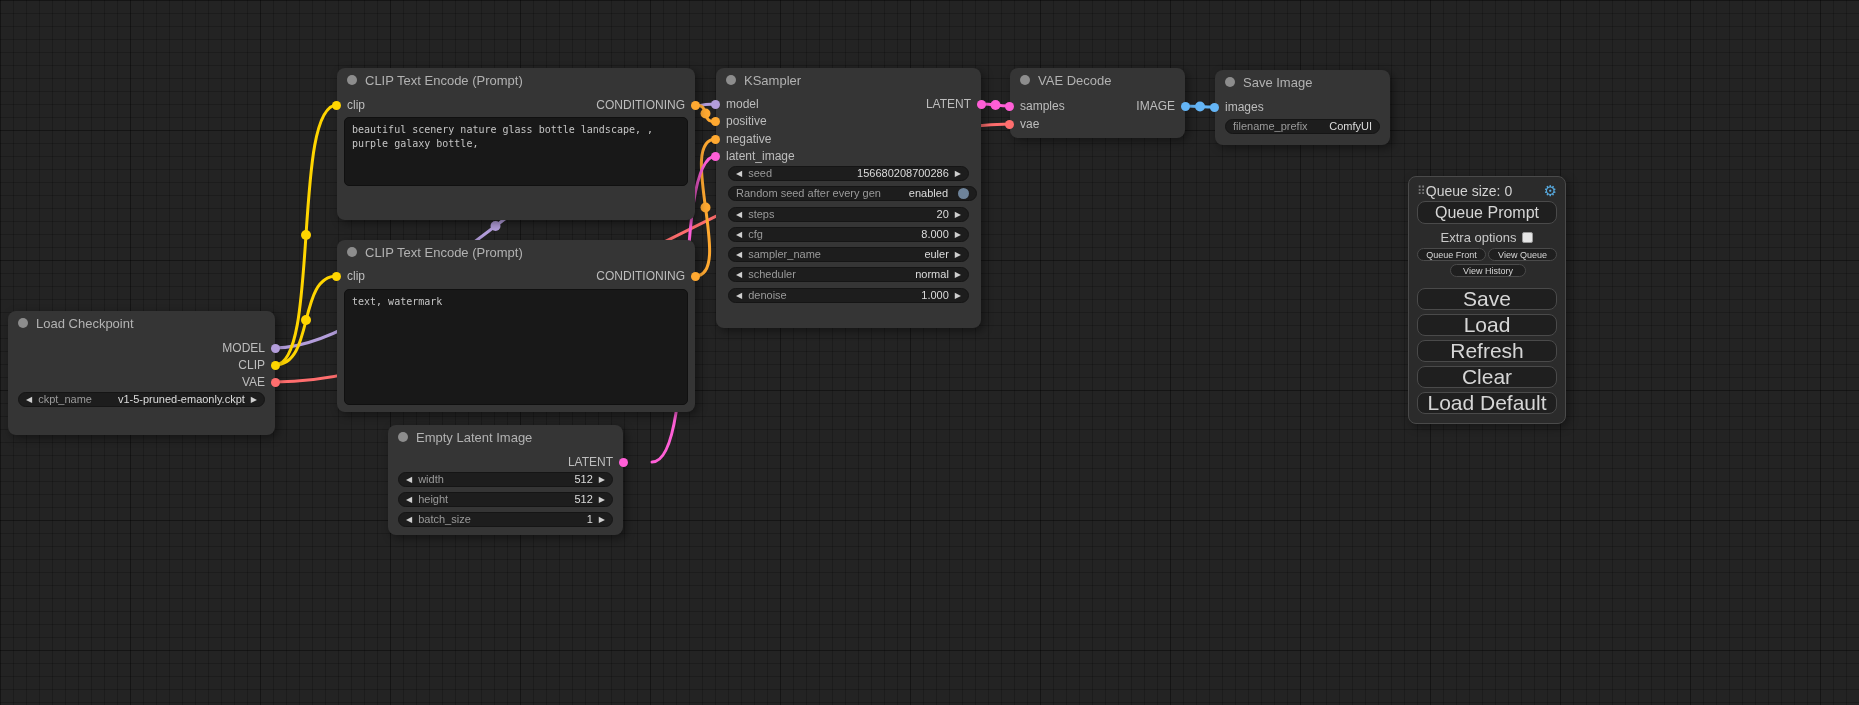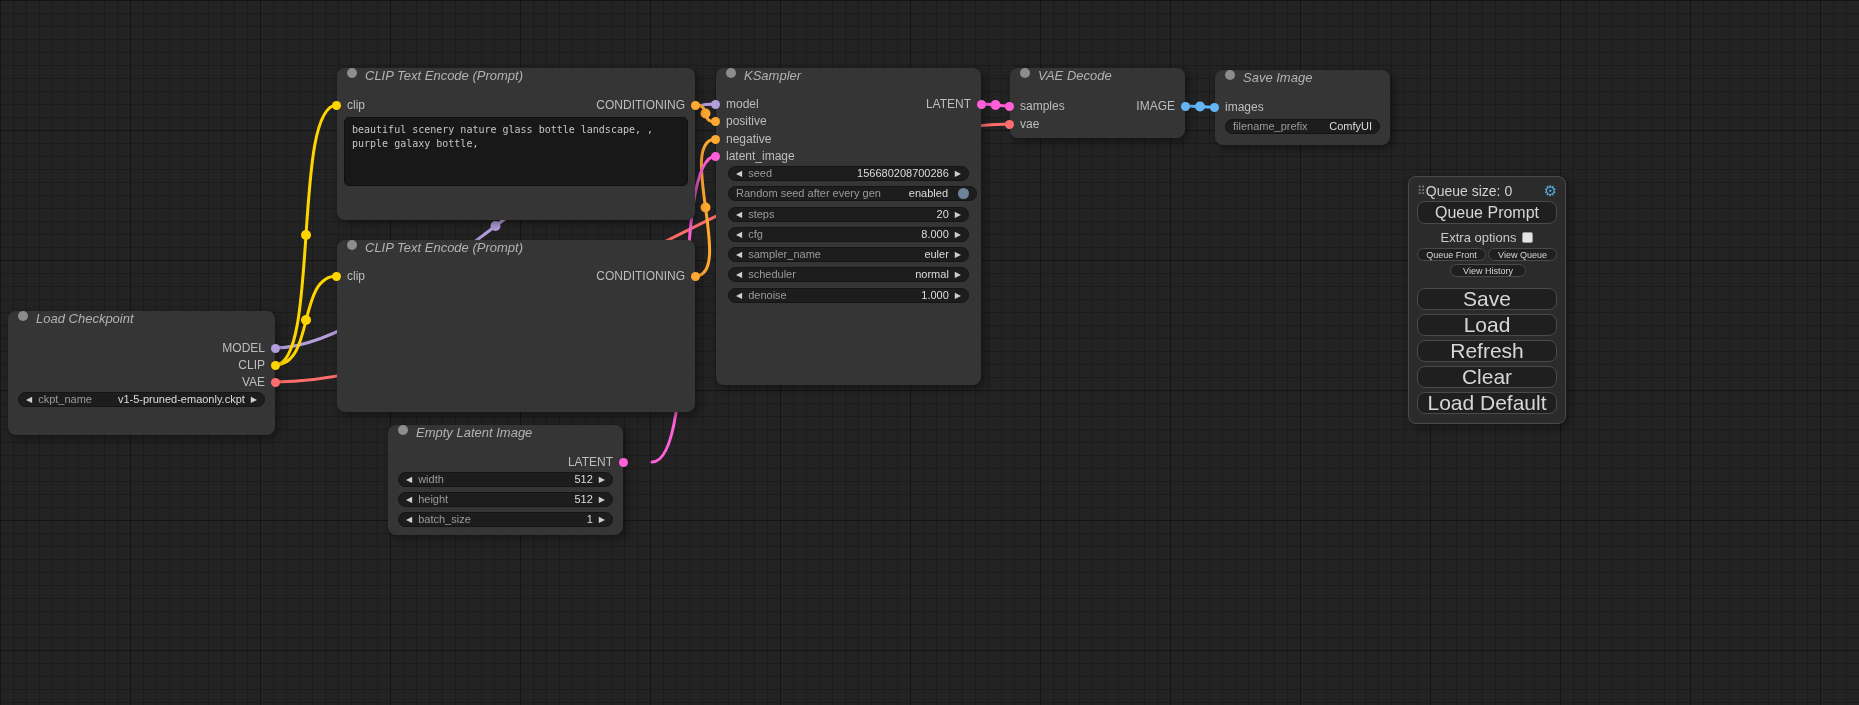--- a/index.html
+++ b/index.html
@@ -27,21 +27,21 @@
   .s-cond{stroke:#FFA931}.d-cond{fill:#FFA931}
   .s-latent{stroke:#FF5FD7}.d-latent{fill:#FF5FD7}
   .s-image{stroke:#64B5F6}.d-image{fill:#64B5F6}
 
   .node{
     position:absolute;background:#353535;border-radius:8px;
     box-shadow:3px 3px 10px rgba(0,0,0,.45);
   }
   .node-header{
     position:absolute;left:0;top:0;right:0;height:24px;
-    display:flex;align-items:flex-start;gap:8px;padding:0 10px;font-style:italic;
+    display:flex;align-items:center;gap:8px;padding:0 10px;
   }
   .collapse-dot{width:10px;height:10px;border-radius:50%;background:#8d8d8d;flex:0 0 auto}
   .node-title{font-size:13px;color:#b2b2b2;white-space:nowrap}
   .slot{position:absolute;height:14px;display:flex;align-items:center;gap:6px;font-size:12px;color:#bdbdbd;white-space:nowrap}
   .slot.in{left:-5px}
   .slot.out{right:-5px}
   .dot{width:9px;height:9px;border-radius:50%;flex:0 0 auto}
   .c-model{background:#B39DDB}.c-clip{background:#FFD500}.c-vae{background:#FF6E6E}
   .c-cond{background:#FFA931}.c-latent{background:#FF5FD7}.c-image{background:#64B5F6}
 
@@ -156,20 +156,21 @@
       <span class="node-title">CLIP Text Encode (Prompt)</span>
     </div>
     <div class="slot in" style="top:29px">
       <i class="dot c-clip"></i>
       <span>clip</span>
     </div>
     <div class="slot out" style="top:29px">
       <span>CONDITIONING</span>
       <i class="dot c-cond"></i>
     </div>
+    <div class="node-text" style="top:49px;height:116px">text, watermark</div>
   </div>
 
   <div class="node" style="left:388px;top:425px;width:235px;height:110px">
     <div class="node-header">
       <span class="collapse-dot"></span>
       <span class="node-title">Empty Latent Image</span>
     </div>
     <div class="slot out" style="top:30px">
       <span>LATENT</span>
       <i class="dot c-latent"></i>
@@ -187,21 +188,21 @@
       <span class="warrow">▶</span>
     </div>
     <div class="widget" style="top:87px">
       <span class="warrow">◀</span>
       <span class="wlabel">batch_size</span>
       <span class="wvalue">1</span>
       <span class="warrow">▶</span>
     </div>
   </div>
 
-  <div class="node" style="left:716px;top:68px;width:265px;height:317px">
+  <div class="node" style="left:716px;top:68px;width:265px;height:260px">
     <div class="node-header">
       <span class="collapse-dot"></span>
       <span class="node-title">KSampler</span>
     </div>
     <div class="slot in" style="top:29px">
       <i class="dot c-model"></i>
       <span>model</span>
     </div>
     <div class="slot in" style="top:46px">
       <i class="dot c-cond"></i>

